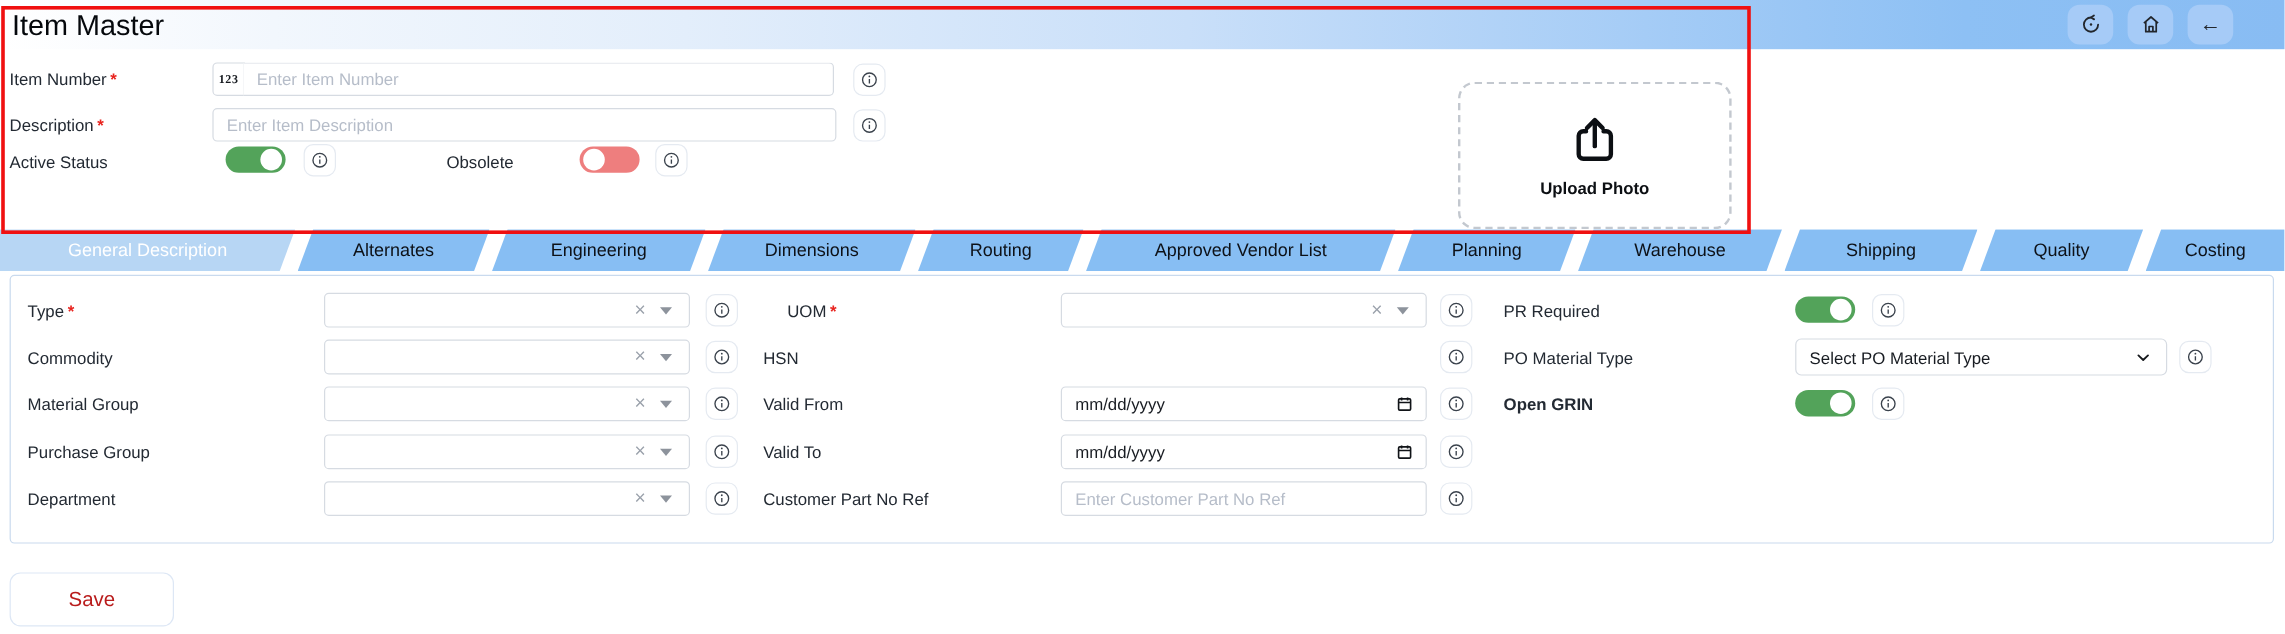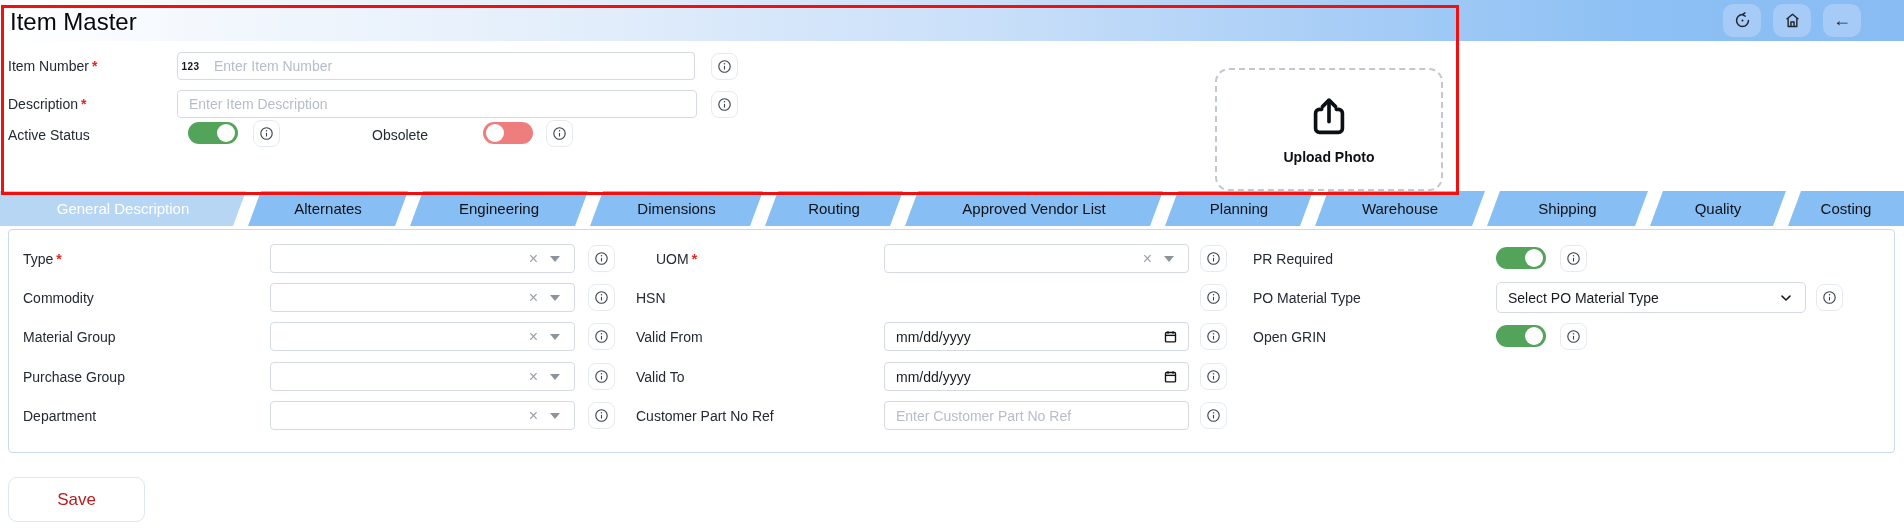--- a/index.html
+++ b/index.html
@@ -17,21 +17,21 @@
   
   .red-frame{position:absolute;left:1px;top:5px;width:1452px;height:184px;border:3px solid #f01010;z-index:6;pointer-events:none;}
 
   
   .flabel{position:absolute;font-size:14px;color:#232a33;white-space:nowrap;}
   .req{color:#e8241f;font-weight:700;margin-left:3px;}
   .txt-input{position:absolute;box-sizing:border-box;height:28px;border:1px solid #d6dbe2;border-radius:4px;
              font-family:"Liberation Sans",sans-serif;font-size:14px;color:#2a313b;padding:0 11px;outline:none;background:#fff;}
   .txt-input::placeholder{color:#b6bdc9;opacity:1;}
   .prefix-box{position:absolute;box-sizing:border-box;width:27px;height:28px;border:1px solid #d6dbe2;border-radius:4px 0 0 4px;
-              display:flex;align-items:center;justify-content:center;font-size:10px;font-weight:700;letter-spacing:.5px;color:#14181d;background:#fff;}
+              display:flex;align-items:center;justify-content:center;font-size:10px;font-weight:700;letter-spacing:.5px;color:#14181d;background:#fff;font-family:Liberation Serif, serif;}
   .join-left{border-top-left-radius:0;border-bottom-left-radius:0;border-left:none;}
   .info-btn{position:absolute;box-sizing:border-box;width:27px;height:27px;border:1px solid #e5eaf1;border-radius:8px;background:#fff;
             display:flex;align-items:center;justify-content:center;cursor:pointer;padding:0;}
   .toggle{position:absolute;width:50px;height:22px;border-radius:11px;cursor:pointer;}
   .toggle::after{content:"";position:absolute;top:2px;width:18px;height:18px;border-radius:50%;background:#fff;}
   .toggle[data-state="on"]{background:#53a35a;}
   .toggle[data-state="on"]::after{right:3px;}
   .toggle[data-state="off"]{background:#ee7e7e;}
   .toggle[data-state="off"]::after{left:3px;}
 
@@ -364,21 +364,21 @@
   <button class="info-btn" style="left:1816px;top:284px;">
       <span>
         <svg width="15" height="15" viewBox="0 0 20 20">
           <circle cx="10" cy="10" r="7.6" fill="none" stroke="#3a424c" stroke-width="1.5"></circle>
           <line x1="10" y1="9.2" x2="10" y2="14" stroke="#3a424c" stroke-width="1.5"></line>
           <circle cx="10" cy="6.3" r="1" fill="#3a424c"></circle>
         </svg>
       </span>
     </button>
 
-  <div class="flabel" style="left:1253px;top:329px;">Open GRIN</div>
+  <div class="flabel" style="left:1253px;top:329px;font-weight:bold;">Open GRIN</div>
   <div class="toggle" style="left:1496px;top:325px;" data-state="on"></div>
   <button class="info-btn" style="left:1560px;top:323px;">
       <span>
         <svg width="15" height="15" viewBox="0 0 20 20">
           <circle cx="10" cy="10" r="7.6" fill="none" stroke="#3a424c" stroke-width="1.5"></circle>
           <line x1="10" y1="9.2" x2="10" y2="14" stroke="#3a424c" stroke-width="1.5"></line>
           <circle cx="10" cy="6.3" r="1" fill="#3a424c"></circle>
         </svg>
       </span>
     </button>

